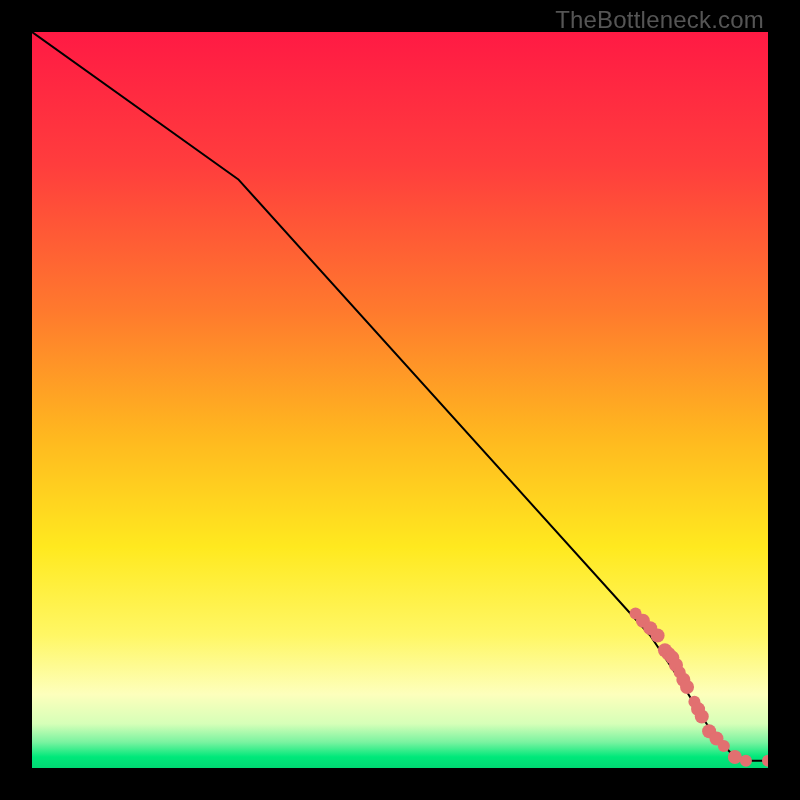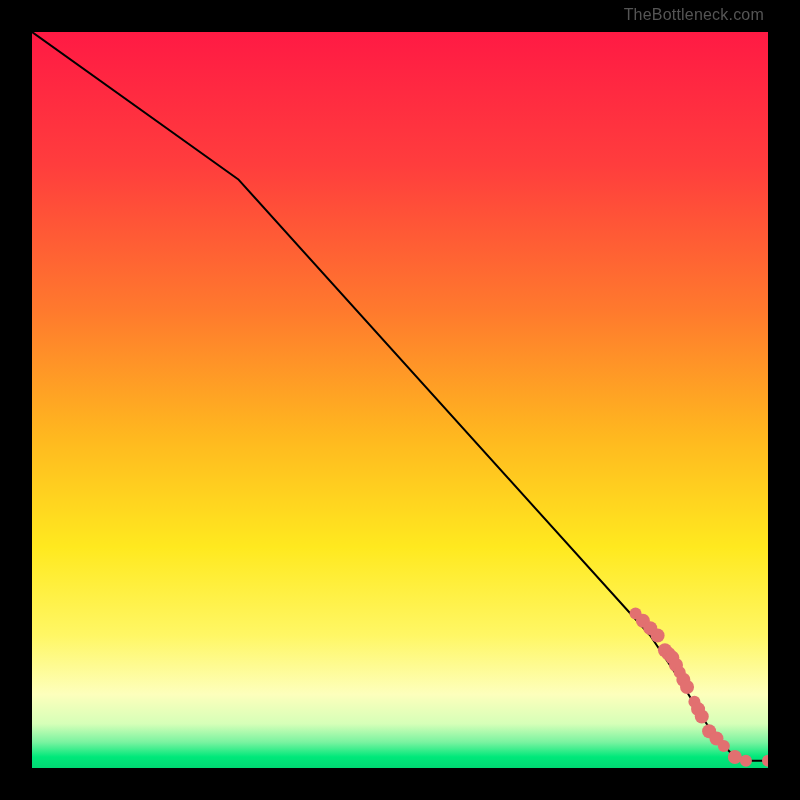--- a/index.html
+++ b/index.html
@@ -23,21 +23,21 @@
     top: 32px;
     width: 736px;
     height: 736px;
     overflow: hidden;
   }
   .watermark {
     position: absolute;
     top: 6px;
     right: 36px;
     color: #555;
-    font-size: 16px;
+    font-size: 24px;
     font-weight: 400;
     letter-spacing: 0.2px;
     user-select: none;
     pointer-events: none;
   }
   svg { display: block; }
 </style>
 </head>
 <body>
 

